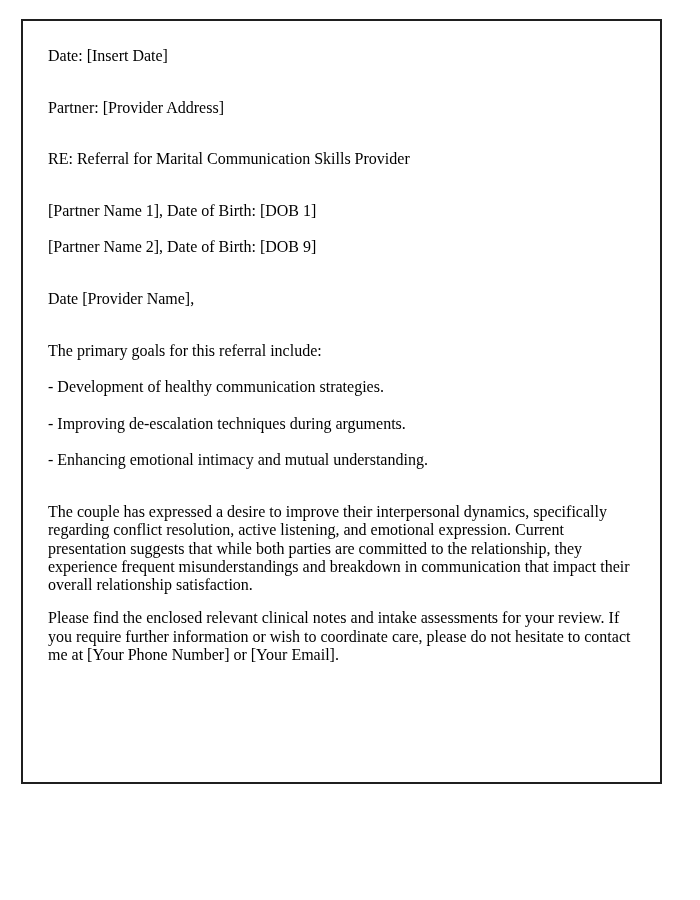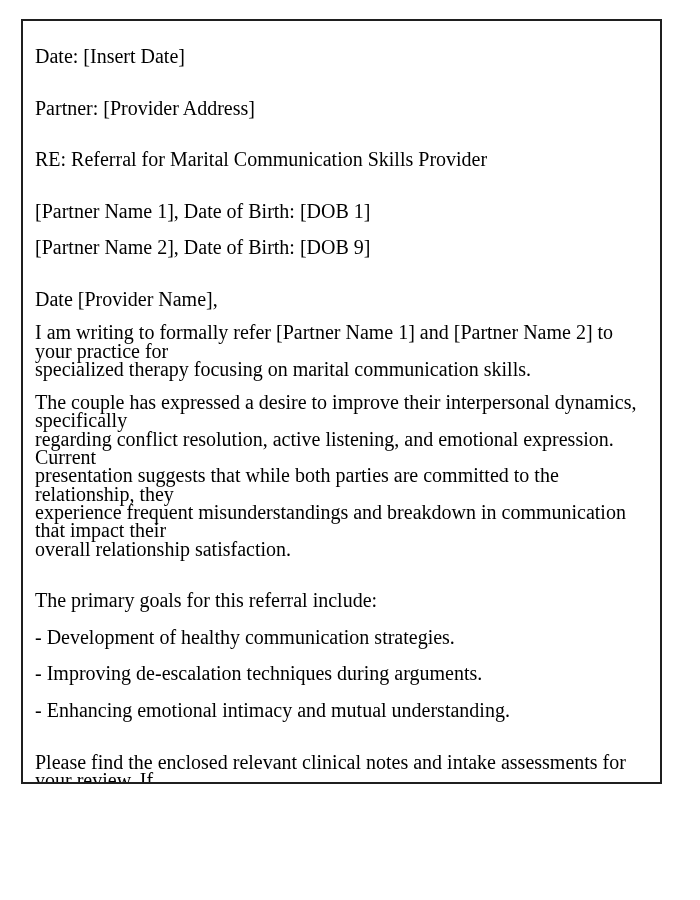--- a/index.html
+++ b/index.html
@@ -16,23 +16,23 @@
     color: #000000;
   }
   .letter-box {
     position: absolute;
     left: 21px;
     top: 19px;
     width: 641px;
     height: 765px;
     box-sizing: border-box;
     border: 2px solid #1f1f1f;
-    padding: 26px 14px 0 12px;
+    padding: 26px 14px 0 25px;
     background: #ffffff;
-    font-size: 20px;
+    font-size: 16px;
     line-height: 18.3px;
     overflow: hidden;
   }
   .para {
     margin: 0 0 15px 0;
     white-space: pre-line;
   }
   .para:last-child {
     margin-bottom: 0;
   }
@@ -54,34 +54,32 @@
 
     <div class="para">RE: Referral for Marital Communication Skills Provider</div>
 
     <div class="para">
       <div class="line">[Partner Name 1], Date of Birth: [DOB 1]</div>
       <div class="line">[Partner Name 2], Date of Birth: [DOB 9]</div>
     </div>
 
     <div class="para">Date [Provider Name],</div>
 
-    <div class="para">I am writing to formally refer [Partner Name 1] and [Partner Name 2] to your practice for
-specialized therapy focusing on marital communication skills.</div>
-
-    <div class="para">The couple has expressed a desire to improve their interpersonal dynamics, specifically
-regarding conflict resolution, active listening, and emotional expression. Current
-presentation suggests that while both parties are committed to the relationship, they
-experience frequent misunderstandings and breakdown in communication that impact their
-overall relationship satisfaction.</div>
 
     <div class="para">
       <div class="line">The primary goals for this referral include:</div>
       <div class="line">- Development of healthy communication strategies.</div>
       <div class="line">- Improving de-escalation techniques during arguments.</div>
       <div class="line">- Enhancing emotional intimacy and mutual understanding.</div>
     </div>
+
+    <div class="para">The couple has expressed a desire to improve their interpersonal dynamics, specifically
+regarding conflict resolution, active listening, and emotional expression. Current
+presentation suggests that while both parties are committed to the relationship, they
+experience frequent misunderstandings and breakdown in communication that impact their
+overall relationship satisfaction.</div>
 
     <div class="para">Please find the enclosed relevant clinical notes and intake assessments for your review. If
 you require further information or wish to coordinate care, please do not hesitate to contact
 me at [Your Phone Number] or [Your Email].</div>
 
   </div>
 </div>
 
 </body></html>

